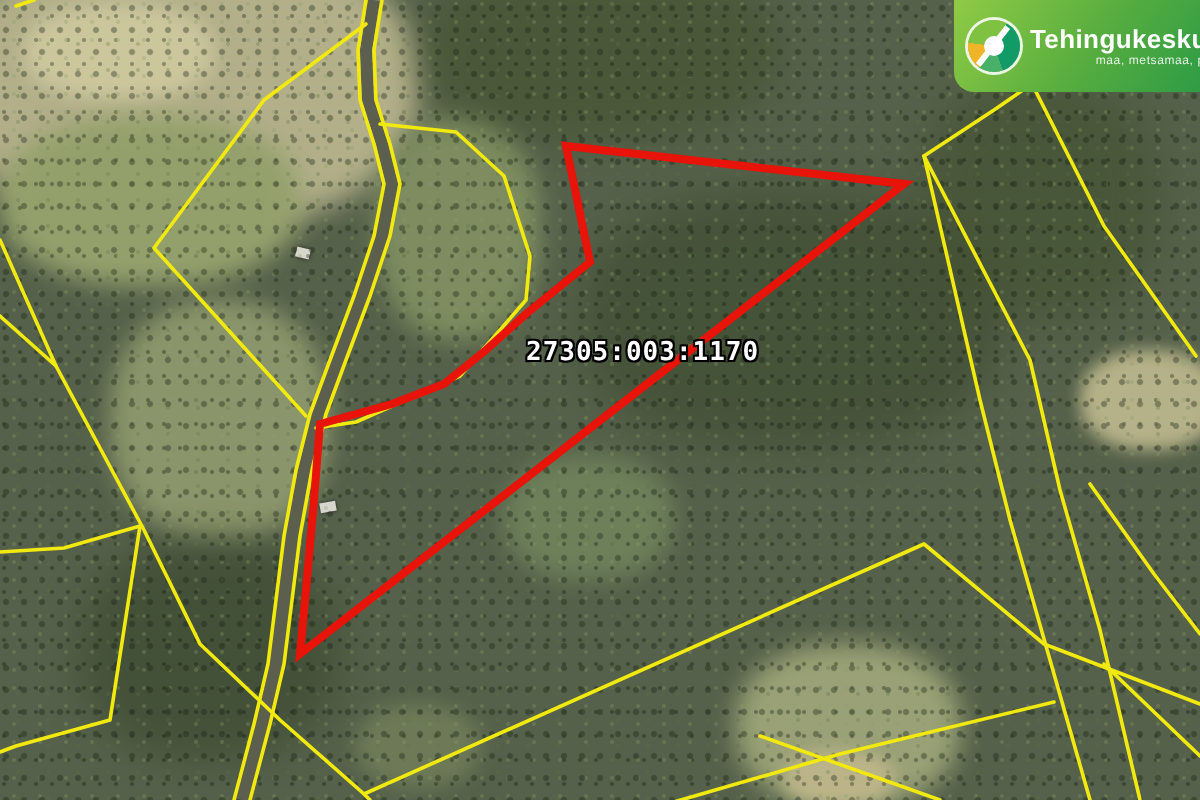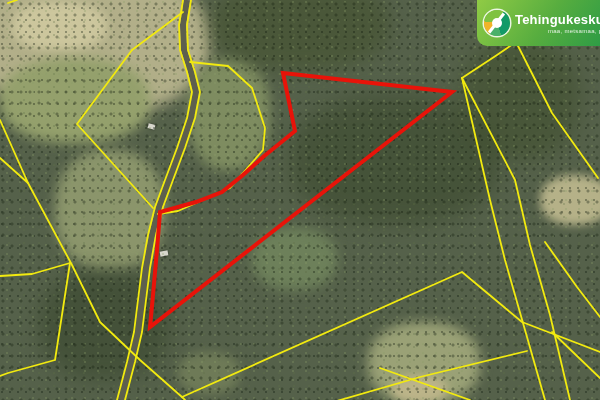--- a/index.html
+++ b/index.html
@@ -87,20 +87,21 @@
       <polyline points="70,263 55,360 8,373 0,376" fill="none" stroke="#f2ea0f" stroke-width="1.8" stroke-linejoin="round" stroke-linecap="round"></polyline>
       <polyline points="462,78 497,55 545,22" fill="none" stroke="#f2ea0f" stroke-width="1.8" stroke-linejoin="round" stroke-linecap="round"></polyline>
       <polyline points="462,78 490,200 505,260 525,330 545,400" fill="none" stroke="#f2ea0f" stroke-width="1.8" stroke-linejoin="round" stroke-linecap="round"></polyline>
       <polyline points="462,78 515,180 530,245 550,315 570,400" fill="none" stroke="#f2ea0f" stroke-width="1.8" stroke-linejoin="round" stroke-linecap="round"></polyline>
       <polyline points="515,40 552,113 598,178" fill="none" stroke="#f2ea0f" stroke-width="1.8" stroke-linejoin="round" stroke-linecap="round"></polyline>
       <polyline points="545,242 577,287 600,317" fill="none" stroke="#f2ea0f" stroke-width="1.8" stroke-linejoin="round" stroke-linecap="round"></polyline>
       <polyline points="552,332 600,378" fill="none" stroke="#f2ea0f" stroke-width="1.8" stroke-linejoin="round" stroke-linecap="round"></polyline>
       <polygon points="283,73 452,92 150,327 153,295 157,250 160,212 196,202 222,192 243,175 263,157 295,131" fill="none" stroke="#e81309" stroke-width="4" stroke-linejoin="miter" stroke-miterlimit="6"></polygon>
     </svg>
 
+  <div class="parcel-label">27305:003:1170</div>
 
   <div class="banner">
     <div class="logo-icon">
       <div class="swirl"></div>
       <div class="hub"></div>
     </div>
     <div class="logo-text">
       <span class="logo-title">Tehingukeskus</span>
       <span class="logo-tagline">maa, metsamaa, põld</span>
     </div>

